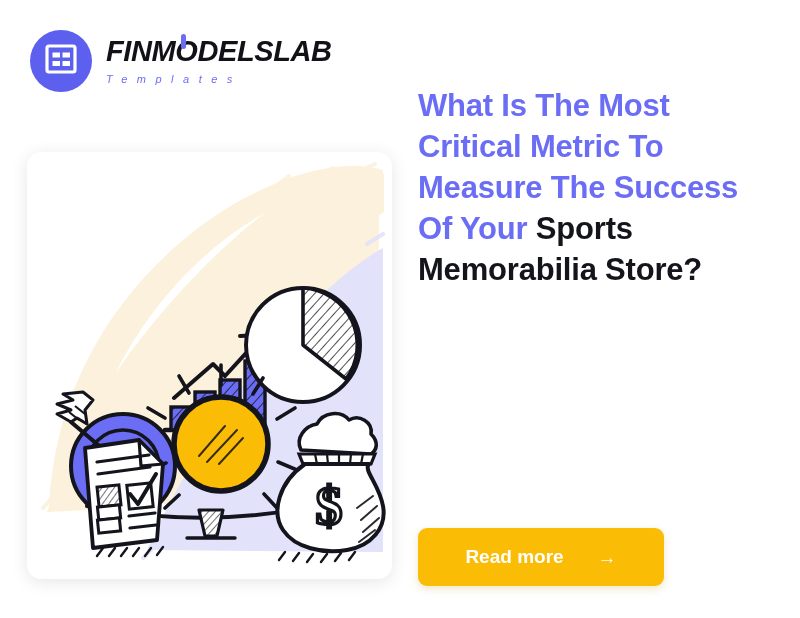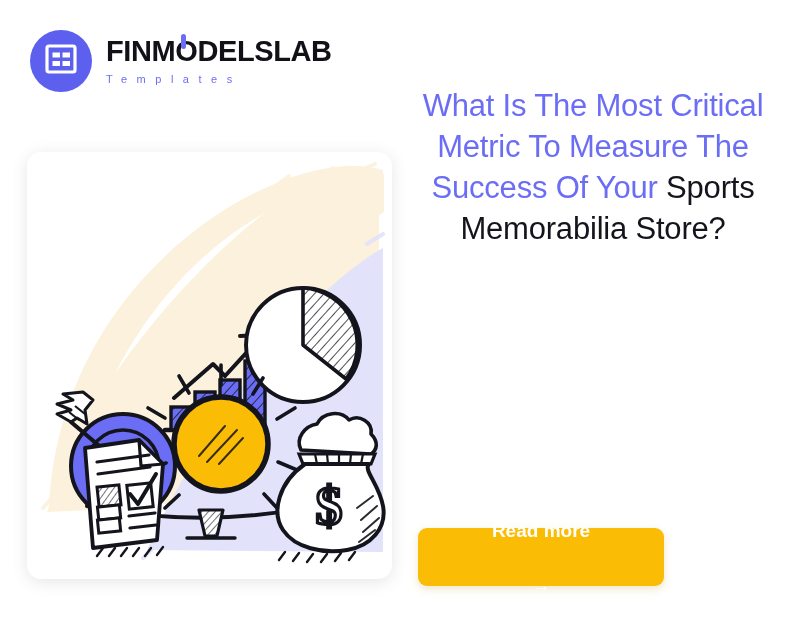--- a/index.html
+++ b/index.html
@@ -16,20 +16,21 @@
   }
 
   
   #logo-block {
     position: absolute;
     left: 30px;
     top: 30px;
     display: flex;
     align-items: center;
     gap: 14px;
+    font-style: italic;
   }
   #logo-mark {
     width: 62px;
     height: 62px;
     border-radius: 50%;
     background: #5d5fef;
     display: flex;
     align-items: center;
     justify-content: center;
     flex: none;
@@ -81,24 +82,23 @@
   }
   #illustration-svg { display: block; width: 365px; height: 427px; }
 
   
   #headline {
     position: absolute;
     left: 418px;
     top: 86px;
     width: 350px;
     font-size: 31px;
-    font-weight: normal;
+    font-weight: bold;
     line-height: 1.32;
     letter-spacing: -0.2px;
-    text-align: center;
   }
   #headline .accent { color: #6b6ef5; }
   #headline .subject { color: #14141c; }
 
   #read-more-button {
     position: absolute;
     left: 418px;
     top: 528px;
     width: 246px;
     height: 58px;
@@ -109,21 +109,20 @@
     color: #ffffff;
     font-family: "Liberation Sans", sans-serif;
     font-size: 19px;
     font-weight: bold;
     display: flex;
     align-items: center;
     justify-content: center;
     gap: 34px;
     cursor: pointer;
     padding: 0;
-    flex-direction: column;
   }
   #read-more-button .arrow {
     font-size: 19px;
     line-height: 1;
     display: inline-block;
   }
 </style>
 </head>
 <body>
 

